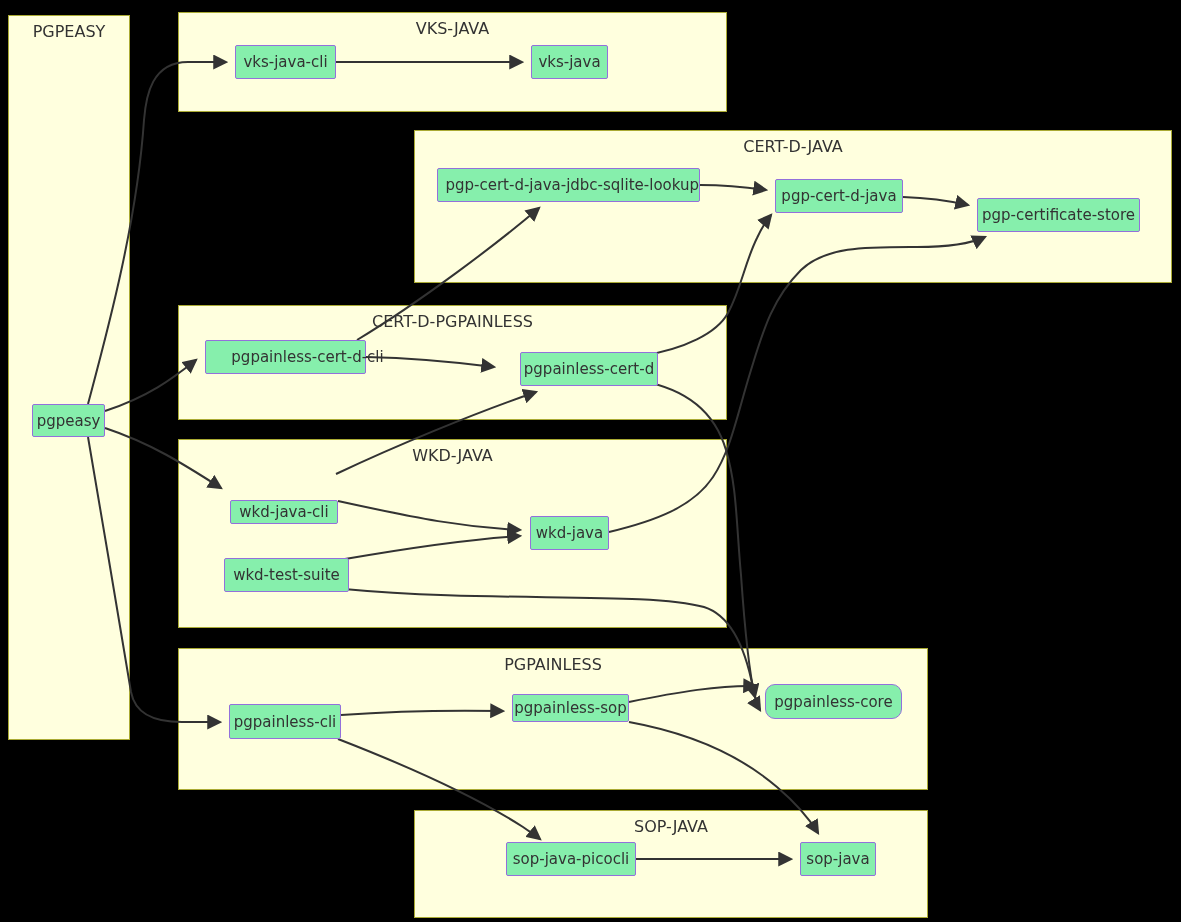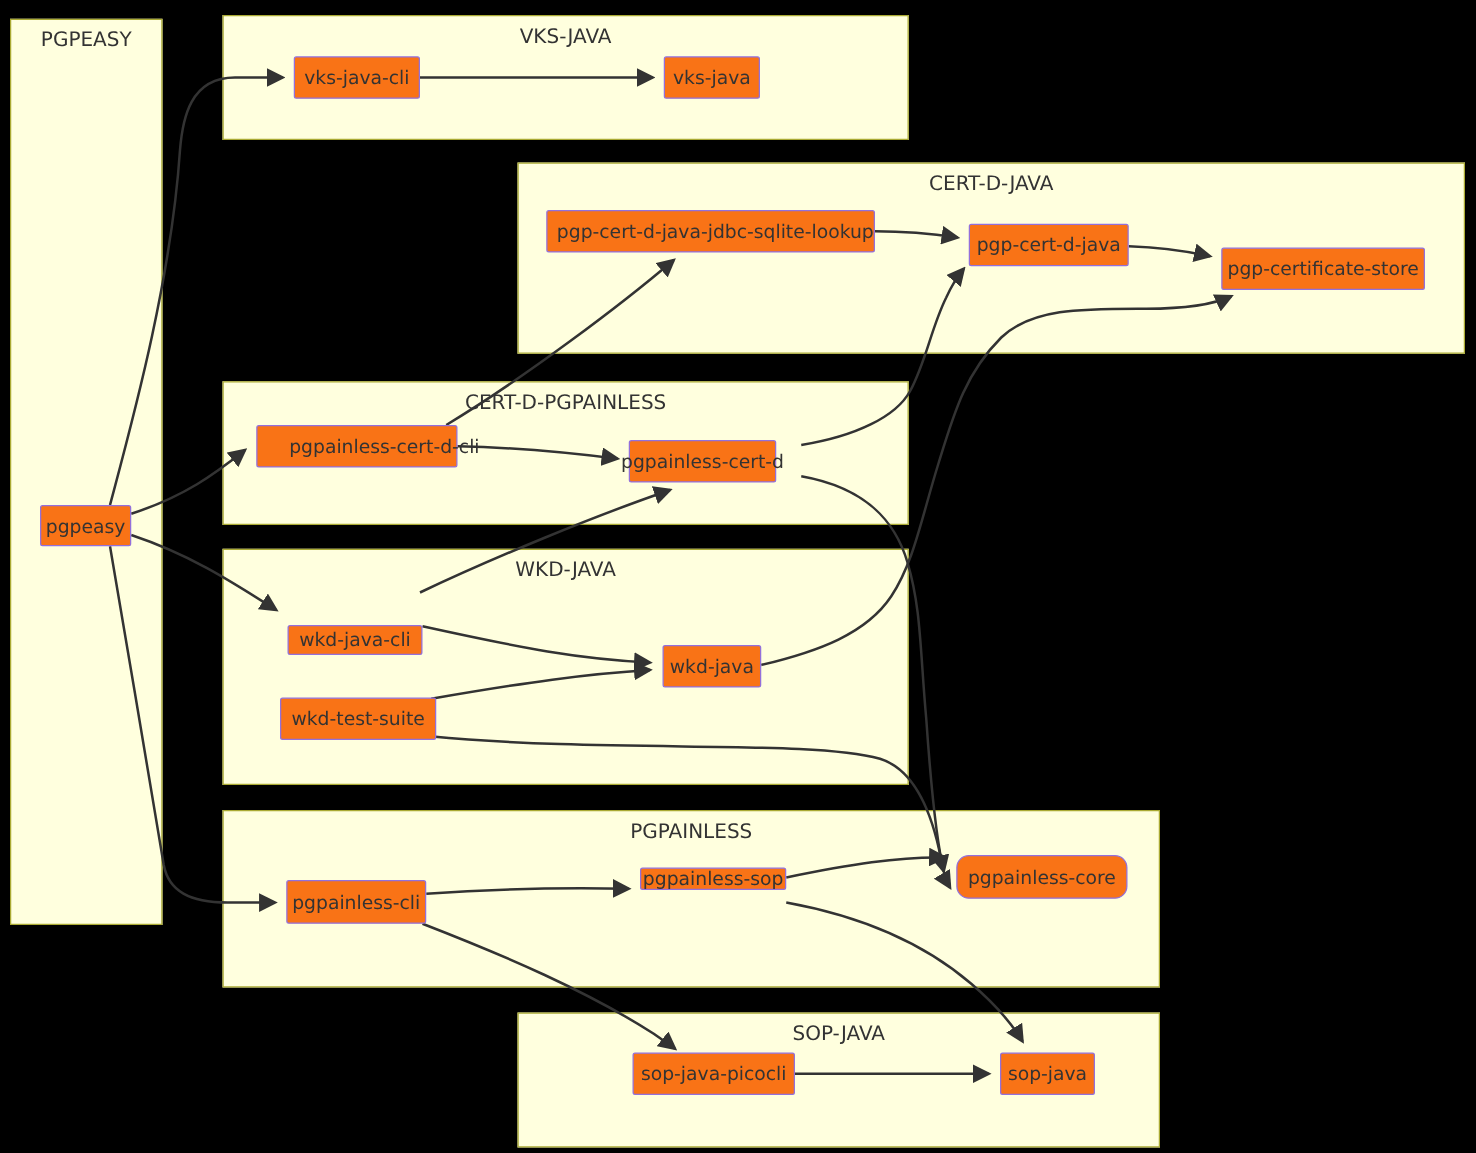--- a/index.html
+++ b/index.html
@@ -39,21 +39,21 @@
     top: 0;
     z-index: 2;
   }
   path.edge {
     fill: none;
     stroke: #333333;
     stroke-width: 2px;
   }
   .node {
     position: absolute;
-    background: #f97316;
+    background: #86efac;
     border: 1px solid #9370db;
     border-radius: 2px;
     box-sizing: border-box;
     display: flex;
     align-items: center;
     justify-content: center;
     color: #333333;
     font-size: 15px;
     white-space: nowrap;
     z-index: 3;
@@ -129,36 +129,36 @@
   </div>
   <div class="node" style="left:775px; top:179px; width:128px; height:34px;">
     <span>pgp-cert-d-java</span>
   </div>
   <div class="node" style="left:977px; top:198px; width:163px; height:34px;">
     <span>pgp-certificate-store</span>
   </div>
   <div class="node" style="left:205px; top:340px; width:161px; height:34px;padding-left:44px;">
     <span>pgpainless-cert-d-cli</span>
   </div>
-  <div class="node" style="left:503px; top:352px; width:118px; height:34px;">
+  <div class="node" style="left:520px; top:352px; width:138px; height:34px;">
     <span>pgpainless-cert-d</span>
   </div>
   <div class="node" style="left:230px; top:500px; width:108px; height:24px;">
     <span>wkd-java-cli</span>
   </div>
   <div class="node" style="left:530px; top:516px; width:79px; height:34px;">
     <span>wkd-java</span>
   </div>
   <div class="node" style="left:224px; top:558px; width:125px; height:34px;">
     <span>wkd-test-suite</span>
   </div>
   <div class="node" style="left:229px; top:704px; width:112px; height:35px;">
     <span>pgpainless-cli</span>
   </div>
-  <div class="node" style="left:512px; top:694px; width:117px; height:18px;">
+  <div class="node" style="left:512px; top:694px; width:117px; height:28px;">
     <span>pgpainless-sop</span>
   </div>
   <div class="node" style="left:765px; top:684px; width:137px; height:35px;border-radius:10px;">
     <span>pgpainless-core</span>
   </div>
   <div class="node" style="left:506px; top:842px; width:130px; height:34px;">
     <span>sop-java-picocli</span>
   </div>
   <div class="node" style="left:800px; top:842px; width:76px; height:34px;">
     <span>sop-java</span>

